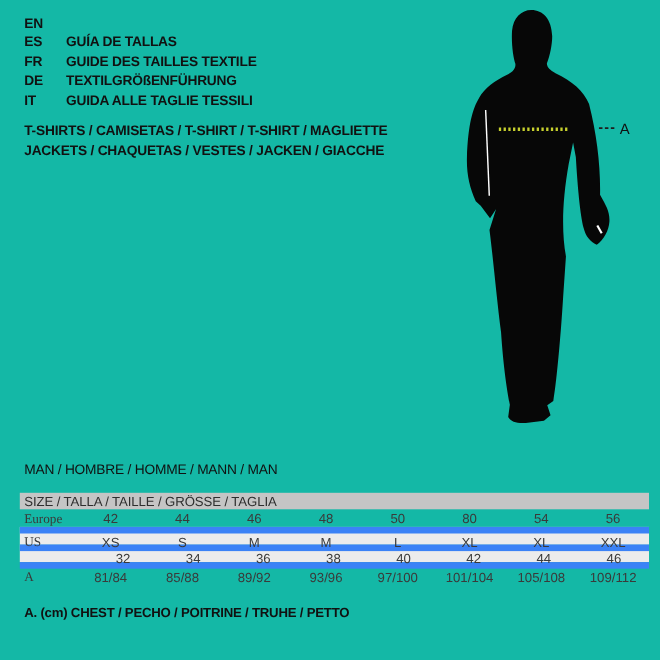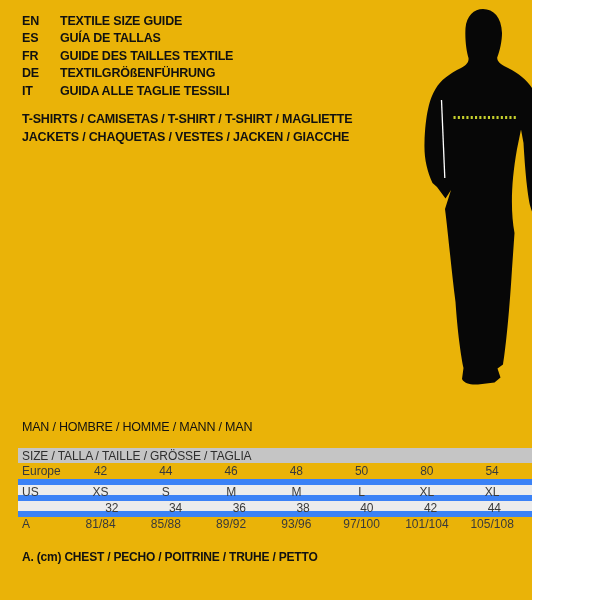--- a/index.html
+++ b/index.html
@@ -1,17 +1,17 @@
 <!DOCTYPE html>
 <html><head>
 <meta charset="utf-8">
 <style>
   html,body{margin:0;padding:0;background:#fff;}
   .canvas{
-    position:relative;width:532px;height:600px;background:#eab308;overflow:hidden;
+    position:relative;width:600px;height:600px;background:#14b8a6;overflow:hidden;
     font-family:"Liberation Sans",sans-serif;color:#111;
   }
   
   .lang-block{position:absolute;left:22px;top:12px;}
   .lang-row{display:flex;height:17.5px;align-items:center;
     font-weight:700;font-size:12.5px;letter-spacing:-0.2px;}
   .lang-code{width:38px;flex:0 0 38px;}
   
   .product-block{position:absolute;left:22px;top:110px;
     font-weight:700;font-size:12.5px;line-height:18px;letter-spacing:-0.2px;white-space:nowrap;}
@@ -21,35 +21,34 @@
   .section-title{position:absolute;left:22px;top:420px;
     font-weight:400;font-size:12.5px;letter-spacing:-0.2px;white-space:nowrap;}
   
   .size-table{position:absolute;left:18px;top:448px;width:572px;font-size:12px;color:#3a3a3a;}
   .table-header{height:15px;display:flex;align-items:center;padding-left:4px;
     background:#c5c5c5;color:#2e2e2e;font-size:12px;letter-spacing:-0.1px;}
   .trow{display:grid;grid-template-columns:50px repeat(8,1fr);height:16px;
     align-items:center;box-sizing:border-box;}
   .trow + .trow{border-top:6px solid #3b82f6;}
   .trow .cell{text-align:center;}
-  .trow .rlabel{text-align:left;padding-left:4px;}
+  .trow .rlabel{text-align:left;padding-left:4px;font-family:Liberation Serif, serif;}
   .band{background:#ececec;}
   
   .footnote{position:absolute;left:22px;top:550px;
     font-weight:700;font-size:12px;letter-spacing:-0.2px;white-space:nowrap;}
 </style>
 </head>
 <body>
 
 <div class="canvas">
 
   <div class="lang-block">
     <div class="lang-row">
       <span class="lang-code">EN</span>
-      <span class="lang-label">TEXTILE SIZE GUIDE</span>
     </div>
     <div class="lang-row">
       <span class="lang-code">ES</span>
       <span class="lang-label">GUÍA DE TALLAS</span>
     </div>
     <div class="lang-row">
       <span class="lang-code">FR</span>
       <span class="lang-label">GUIDE DES TAILLES TEXTILE</span>
     </div>
     <div class="lang-row">

